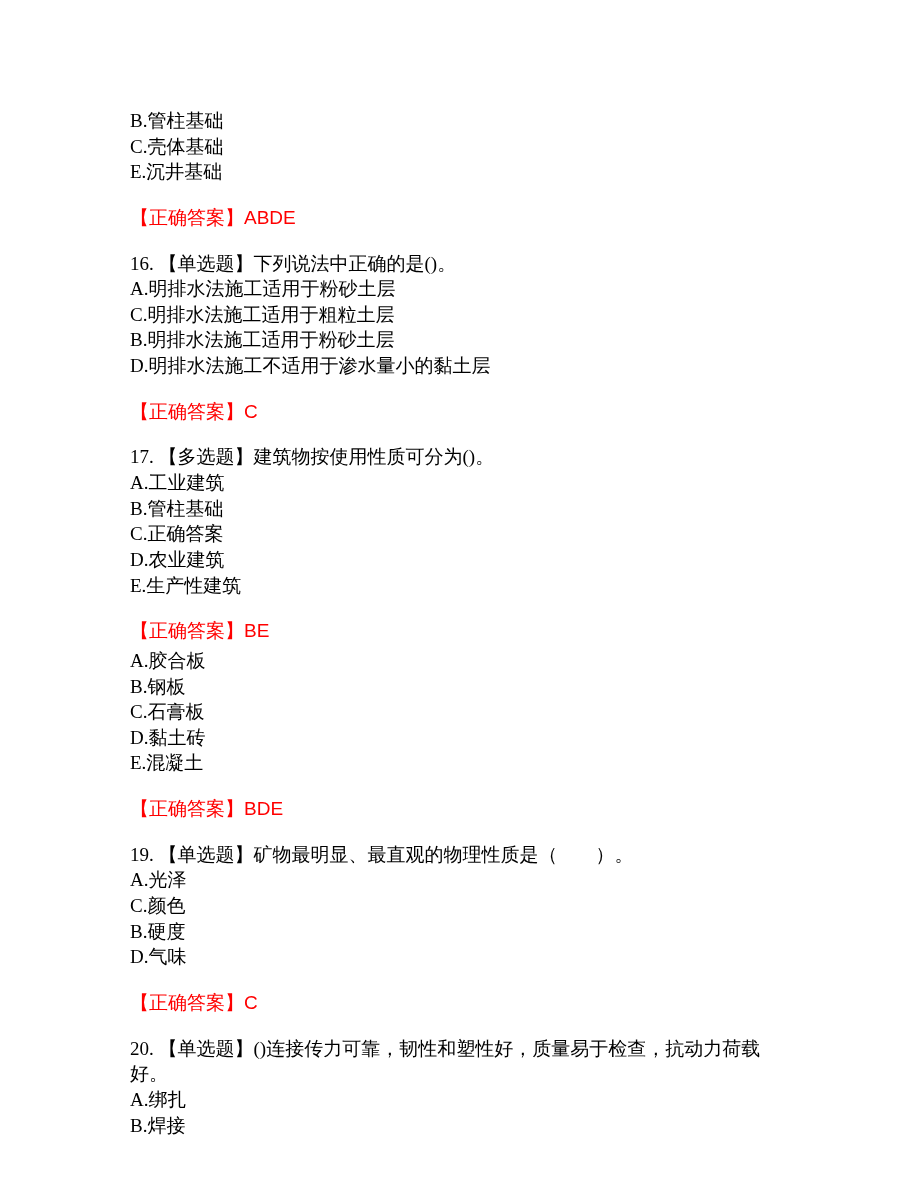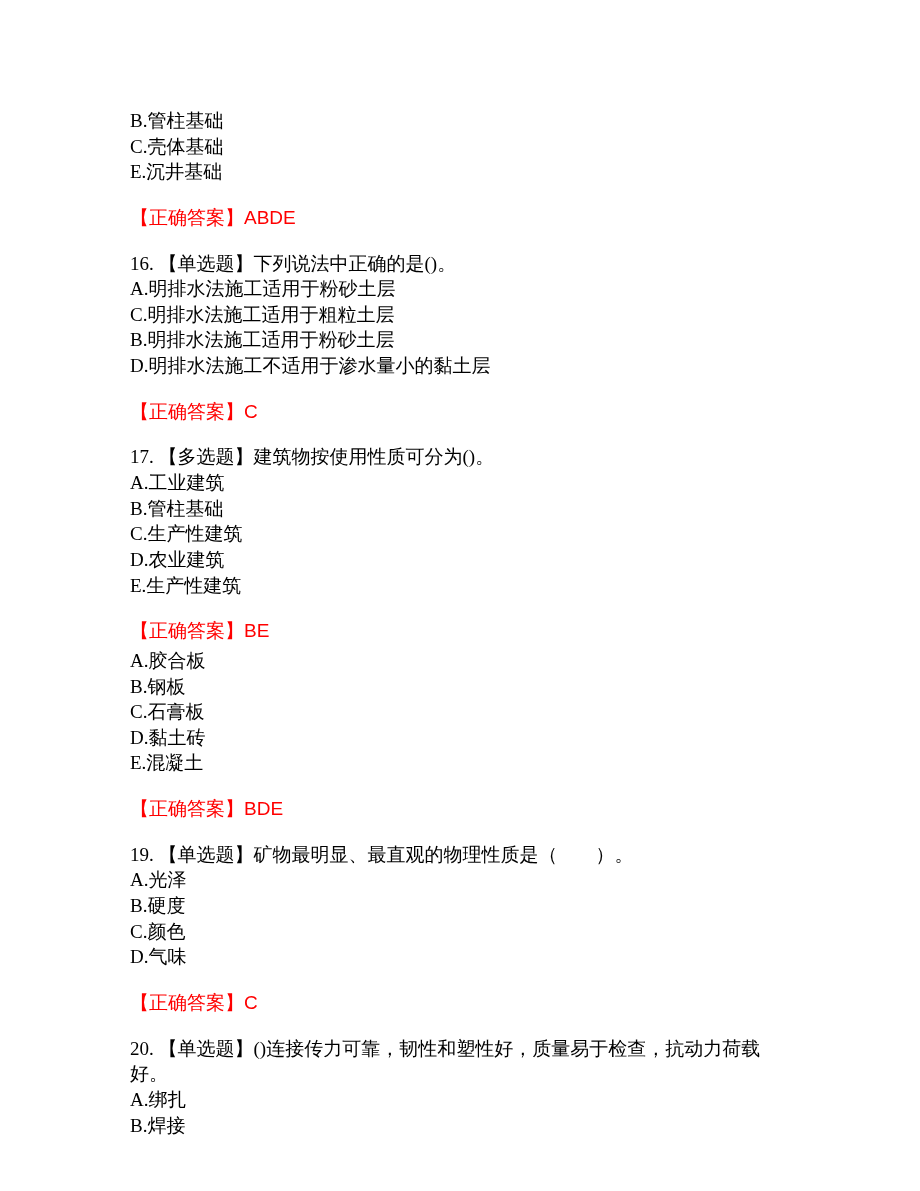--- a/index.html
+++ b/index.html
@@ -47,21 +47,21 @@
   <span class="option">D.明排水法施工不适用于渗水量小的黏土层</span>
   <div class="answer-line">
     <span>【正确答案】</span><span class="answer-value">C</span>
   </div>
 </div>
 
 <div>
   <div class="question-stem">17. 【多选题】建筑物按使用性质可分为()。</div>
   <span class="option">A.工业建筑</span>
   <span class="option">B.管柱基础</span>
-  <span class="option">C.生产性建筑</span>
+  <span class="option">C.正确答案</span>
   <span class="option">D.农业建筑</span>
   <span class="option">E.生产性建筑</span>
   <div class="answer-line">
     <span>【正确答案】</span><span class="answer-value">BE</span>
   </div>
 </div>
 
 <div>
   <span class="option">A.胶合板</span>
   <span class="option">B.钢板</span>
@@ -69,22 +69,22 @@
   <span class="option">D.黏土砖</span>
   <span class="option">E.混凝土</span>
   <div class="answer-line">
     <span>【正确答案】</span><span class="answer-value">BDE</span>
   </div>
 </div>
 
 <div>
   <div class="question-stem">19. 【单选题】矿物最明显、最直观的物理性质是（　　）。</div>
   <span class="option">A.光泽</span>
+  <span class="option">C.颜色</span>
   <span class="option">B.硬度</span>
-  <span class="option">C.颜色</span>
   <span class="option">D.气味</span>
   <div class="answer-line">
     <span>【正确答案】</span><span class="answer-value">C</span>
   </div>
 </div>
 
 <div>
   <div class="question-stem">20. 【单选题】()连接传力可靠，韧性和塑性好，质量易于检查，抗动力荷载好。</div>
   <span class="option">A.绑扎</span>
   <span class="option">B.焊接</span>

